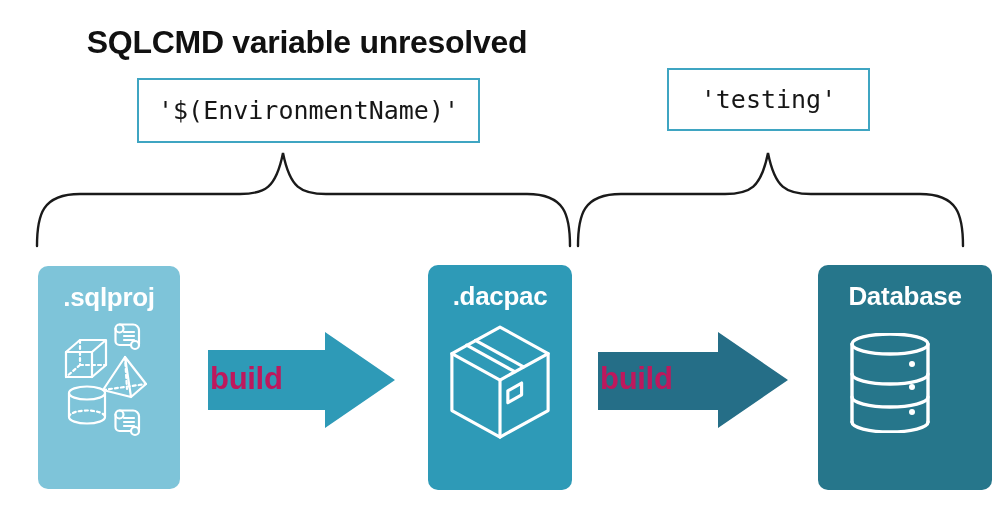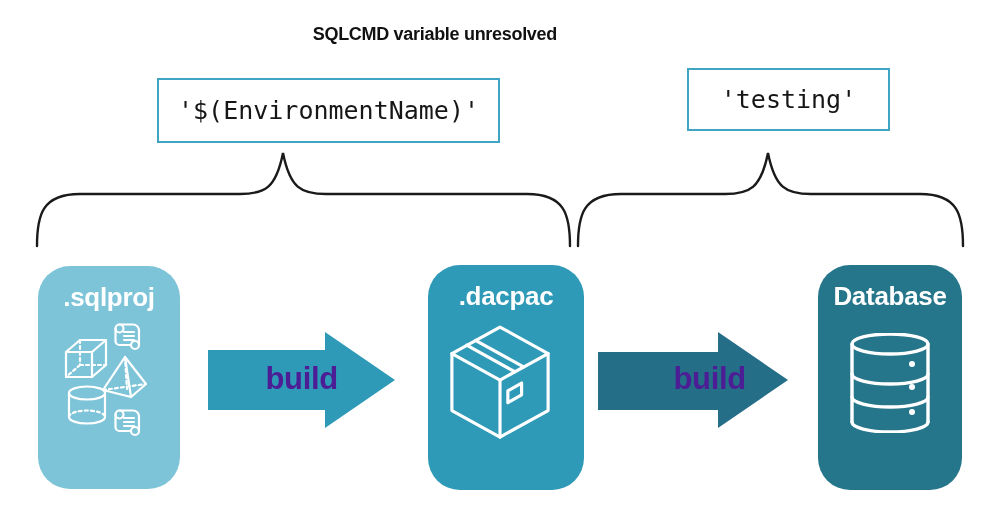--- a/index.html
+++ b/index.html
@@ -1,40 +1,40 @@
 <!DOCTYPE html>
 <html><head>
 <meta charset="utf-8">
 <style>
   html,body{margin:0;padding:0;background:#ffffff;}
   .canvas{position:relative;width:1000px;height:522px;background:#ffffff;
           font-family:"Liberation Sans",sans-serif;overflow:hidden;}
-  .heading{position:absolute;font-weight:700;font-size:18px;color:#111111;
-           text-align:right;letter-spacing:-0.3px;white-space:nowrap;}
+  .heading{position:absolute;font-weight:700;font-size:32px;color:#111111;
+           text-align:center;letter-spacing:-0.3px;white-space:nowrap;}
   #h-left{left:57px;top:24px;width:500px;}
   #h-right{left:620px;top:24px;width:300px;}
   .codebox{position:absolute;border:2px solid #3FA5C2;background:#ffffff;
-           display:flex;align-items:center;justify-content:center;box-sizing:border-box;margin-left:20px;}
+           display:flex;align-items:center;justify-content:center;box-sizing:border-box;}
   #cb-left{left:137px;top:78px;width:343px;height:65px;}
   #cb-right{left:667px;top:68px;width:203px;height:63px;}
   .code{font-family:"DejaVu Sans Mono","Liberation Mono",monospace;font-size:25px;
         color:#161616;white-space:pre;}
   svg.layer{position:absolute;left:0;top:0;width:1000px;height:522px;}
-  .node{position:absolute;border-radius:32px;}
+  .node{position:absolute;border-radius:10px;}
   #node-sqlproj{left:38px;top:266px;width:142px;height:223px;}
-  #node-dacpac{left:428px;top:265px;width:156px;height:225px;}
-  #node-database{left:818px;top:265px;width:144px;height:225px;}
+  #node-dacpac{left:428px;top:265px;width:144px;height:225px;}
+  #node-database{left:818px;top:265px;width:144px;height:225px;padding-left:30px;}
   .node-label{position:absolute;top:16px;left:0;right:0;text-align:center;
               color:#ffffff;font-weight:700;font-size:26px;letter-spacing:-0.3px;}
   .node-icon{position:absolute;}
   #icon-sqlproj{left:13px;top:52px;}
   #icon-dacpac{left:18px;top:57px;}
   #icon-database{left:31px;top:68px;}
-  .arrow-label{position:absolute;color:#4c1d95;font-weight:700;font-size:31px;
-               text-align:right;letter-spacing:-0.3px;}
+  .arrow-label{position:absolute;color:#be185d;font-weight:700;font-size:31px;
+               text-align:left;letter-spacing:-0.3px;}
   #label-build{left:210px;top:361px;width:128px;}
   #label-deploy{left:600px;top:361px;width:146px;}
   .dash{stroke-dasharray:3 3;}
 </style>
 </head>
 <body>
 
 <div class="canvas">
 
   <div class="heading" id="h-left">SQLCMD variable unresolved</div>

